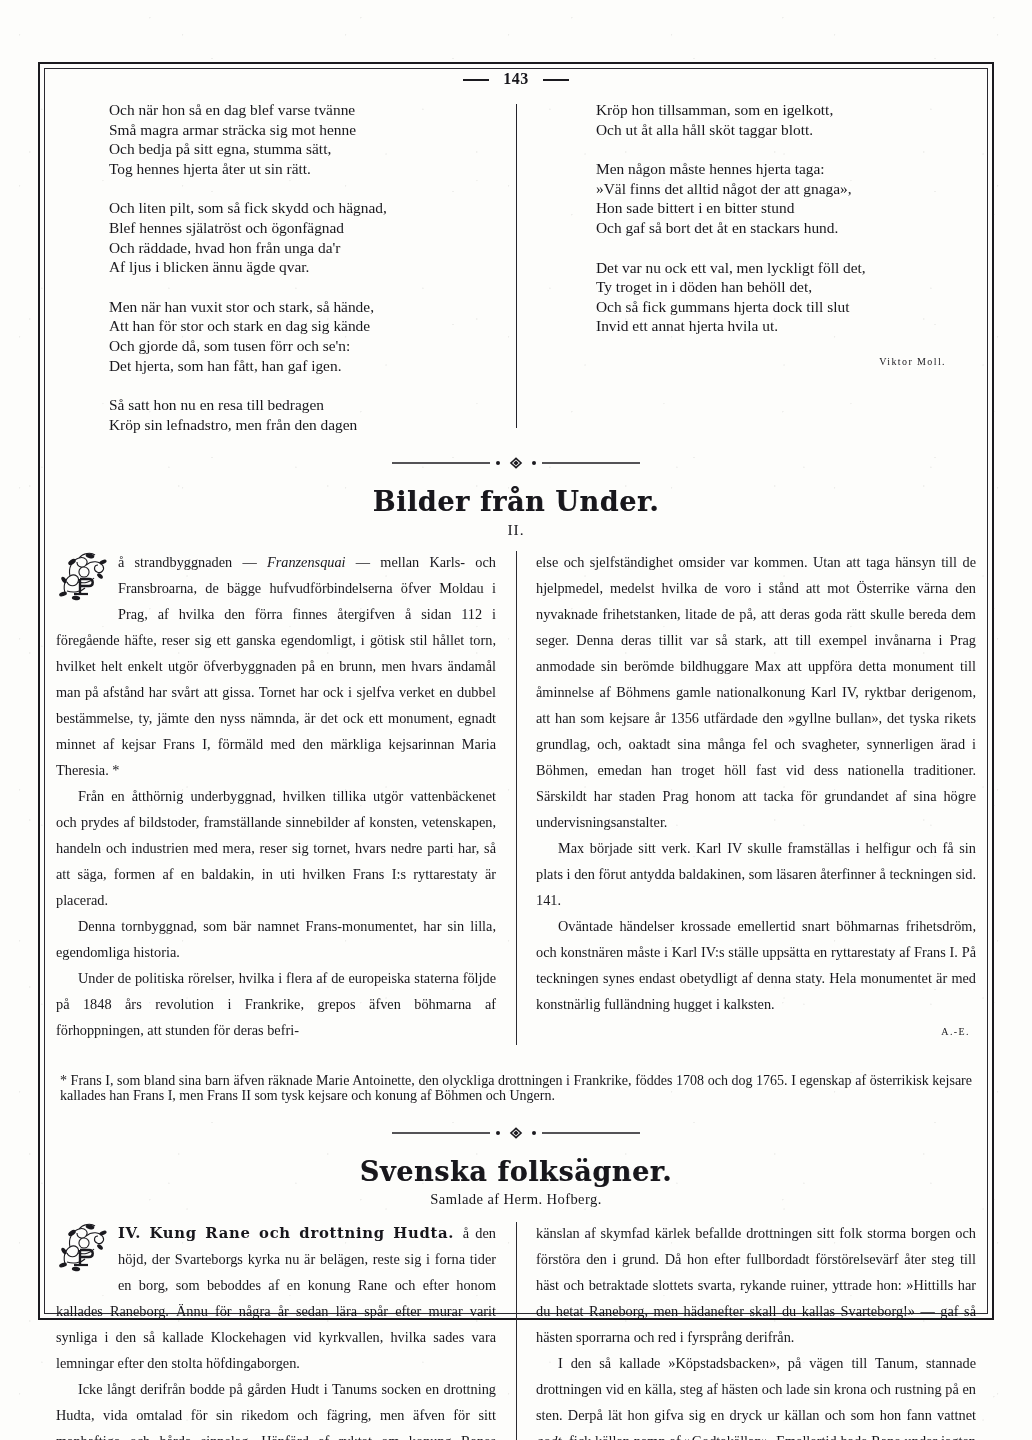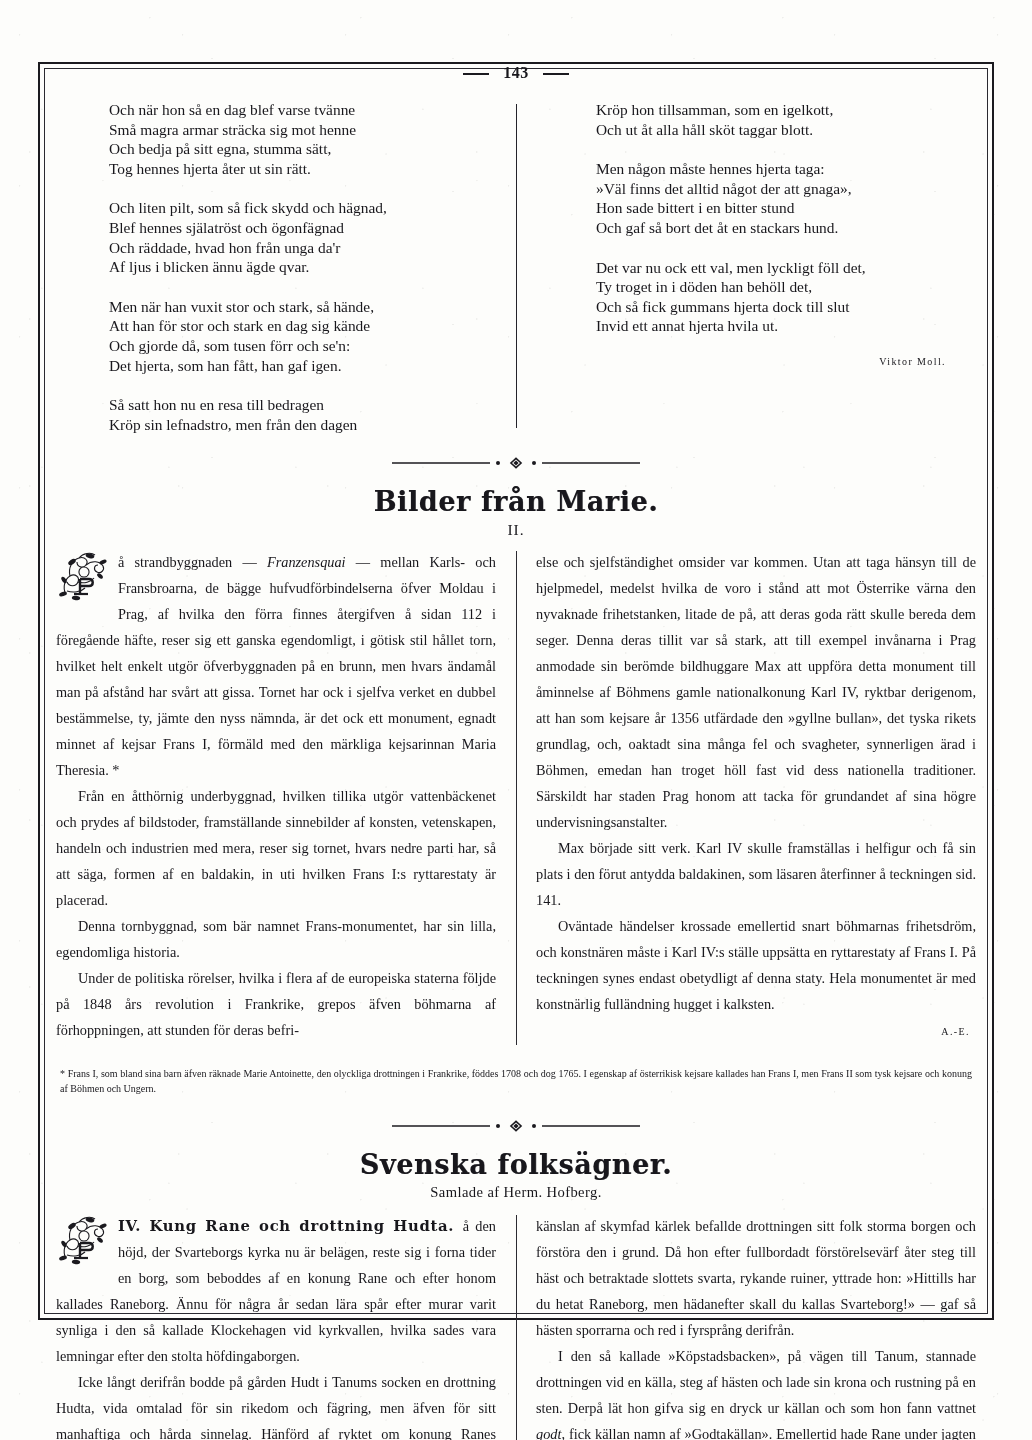--- a/index.html
+++ b/index.html
@@ -54,21 +54,21 @@
     top: 68px;
     width: 944px;
     height: 1246px;
     border: 1px solid #2a2930;
     box-sizing: border-box;
   }
 
   
   .folio {
     position: absolute;
-    top: 64px;
+    top: 70px;
     left: 0;
     width: 100%;
     text-align: center;
     font-size: 16px;
     font-weight: 700;
     letter-spacing: .5px;
   }
   .folio .dash {
     display: inline-block;
     width: 26px;
@@ -206,24 +206,24 @@
   
   .runin {
     font-weight: 700;
     font-size: 14.8px;
     letter-spacing: .7px;
     font-family: "DejaVu Serif", "Liberation Serif", serif;
   }
 
   
   .footnote {
-    font-size: 10px;
+    font-size: 14px;
     line-height: 14.6px;
     text-align: justify;
-    margin-top: 22px;
+    margin-top: 29px;
     padding: 0 4px;
   }
 </style>
 </head>
 <body>
 
 <div class="page"></div>
 
 <div class="frame-outer"></div>
 <div class="frame-inner"></div>
@@ -285,21 +285,21 @@
       <line x1="6" y1="7" x2="104" y2="7" stroke="#1b1a1f" stroke-width="1.3"></line>
       <line x1="156" y1="7" x2="254" y2="7" stroke="#1b1a1f" stroke-width="1.3"></line>
       <circle cx="112" cy="7" r="2" fill="#1b1a1f"></circle>
       <circle cx="148" cy="7" r="2" fill="#1b1a1f"></circle>
       <path d="M130 1.2 L136.2 7 L130 12.8 L123.8 7 Z" fill="#1b1a1f"></path>
       <path d="M130 3.4 L134 7 L130 10.6 L126 7 Z" fill="#fdfdfb"></path>
       <path d="M130 4.6 L132.6 7 L130 9.4 L127.4 7 Z" fill="#1b1a1f"></path>
     </svg>
   </div>
 
-  <div class="art-title">Bilder från Marie.</div>
+  <div class="art-title">Bilder från Under.</div>
   <div class="art-sub roman">II.</div>
 
   <div class="cols art-cols">
     <div class="col body-col left" id="prag-left">
       <div class="dropcap-wrap">
         <svg width="58" height="54" viewBox="0 0 58 54" aria-hidden="true">
           <g stroke="#1b1a1f" fill="none" stroke-width="1.1">
             <path d="M10 46 C6 38 9 30 14 27 C19 24 24 28 22 33 C20 38 13 38 11 33"></path>
             <path d="M14 27 C12 19 16 11 23 9 C29 7 33 12 30 16 C27 20 21 18 21 13"></path>
             <path d="M30 16 C36 11 44 12 47 17 C49 21 45 25 41 23 C37 21 38 16 42 16"></path>

